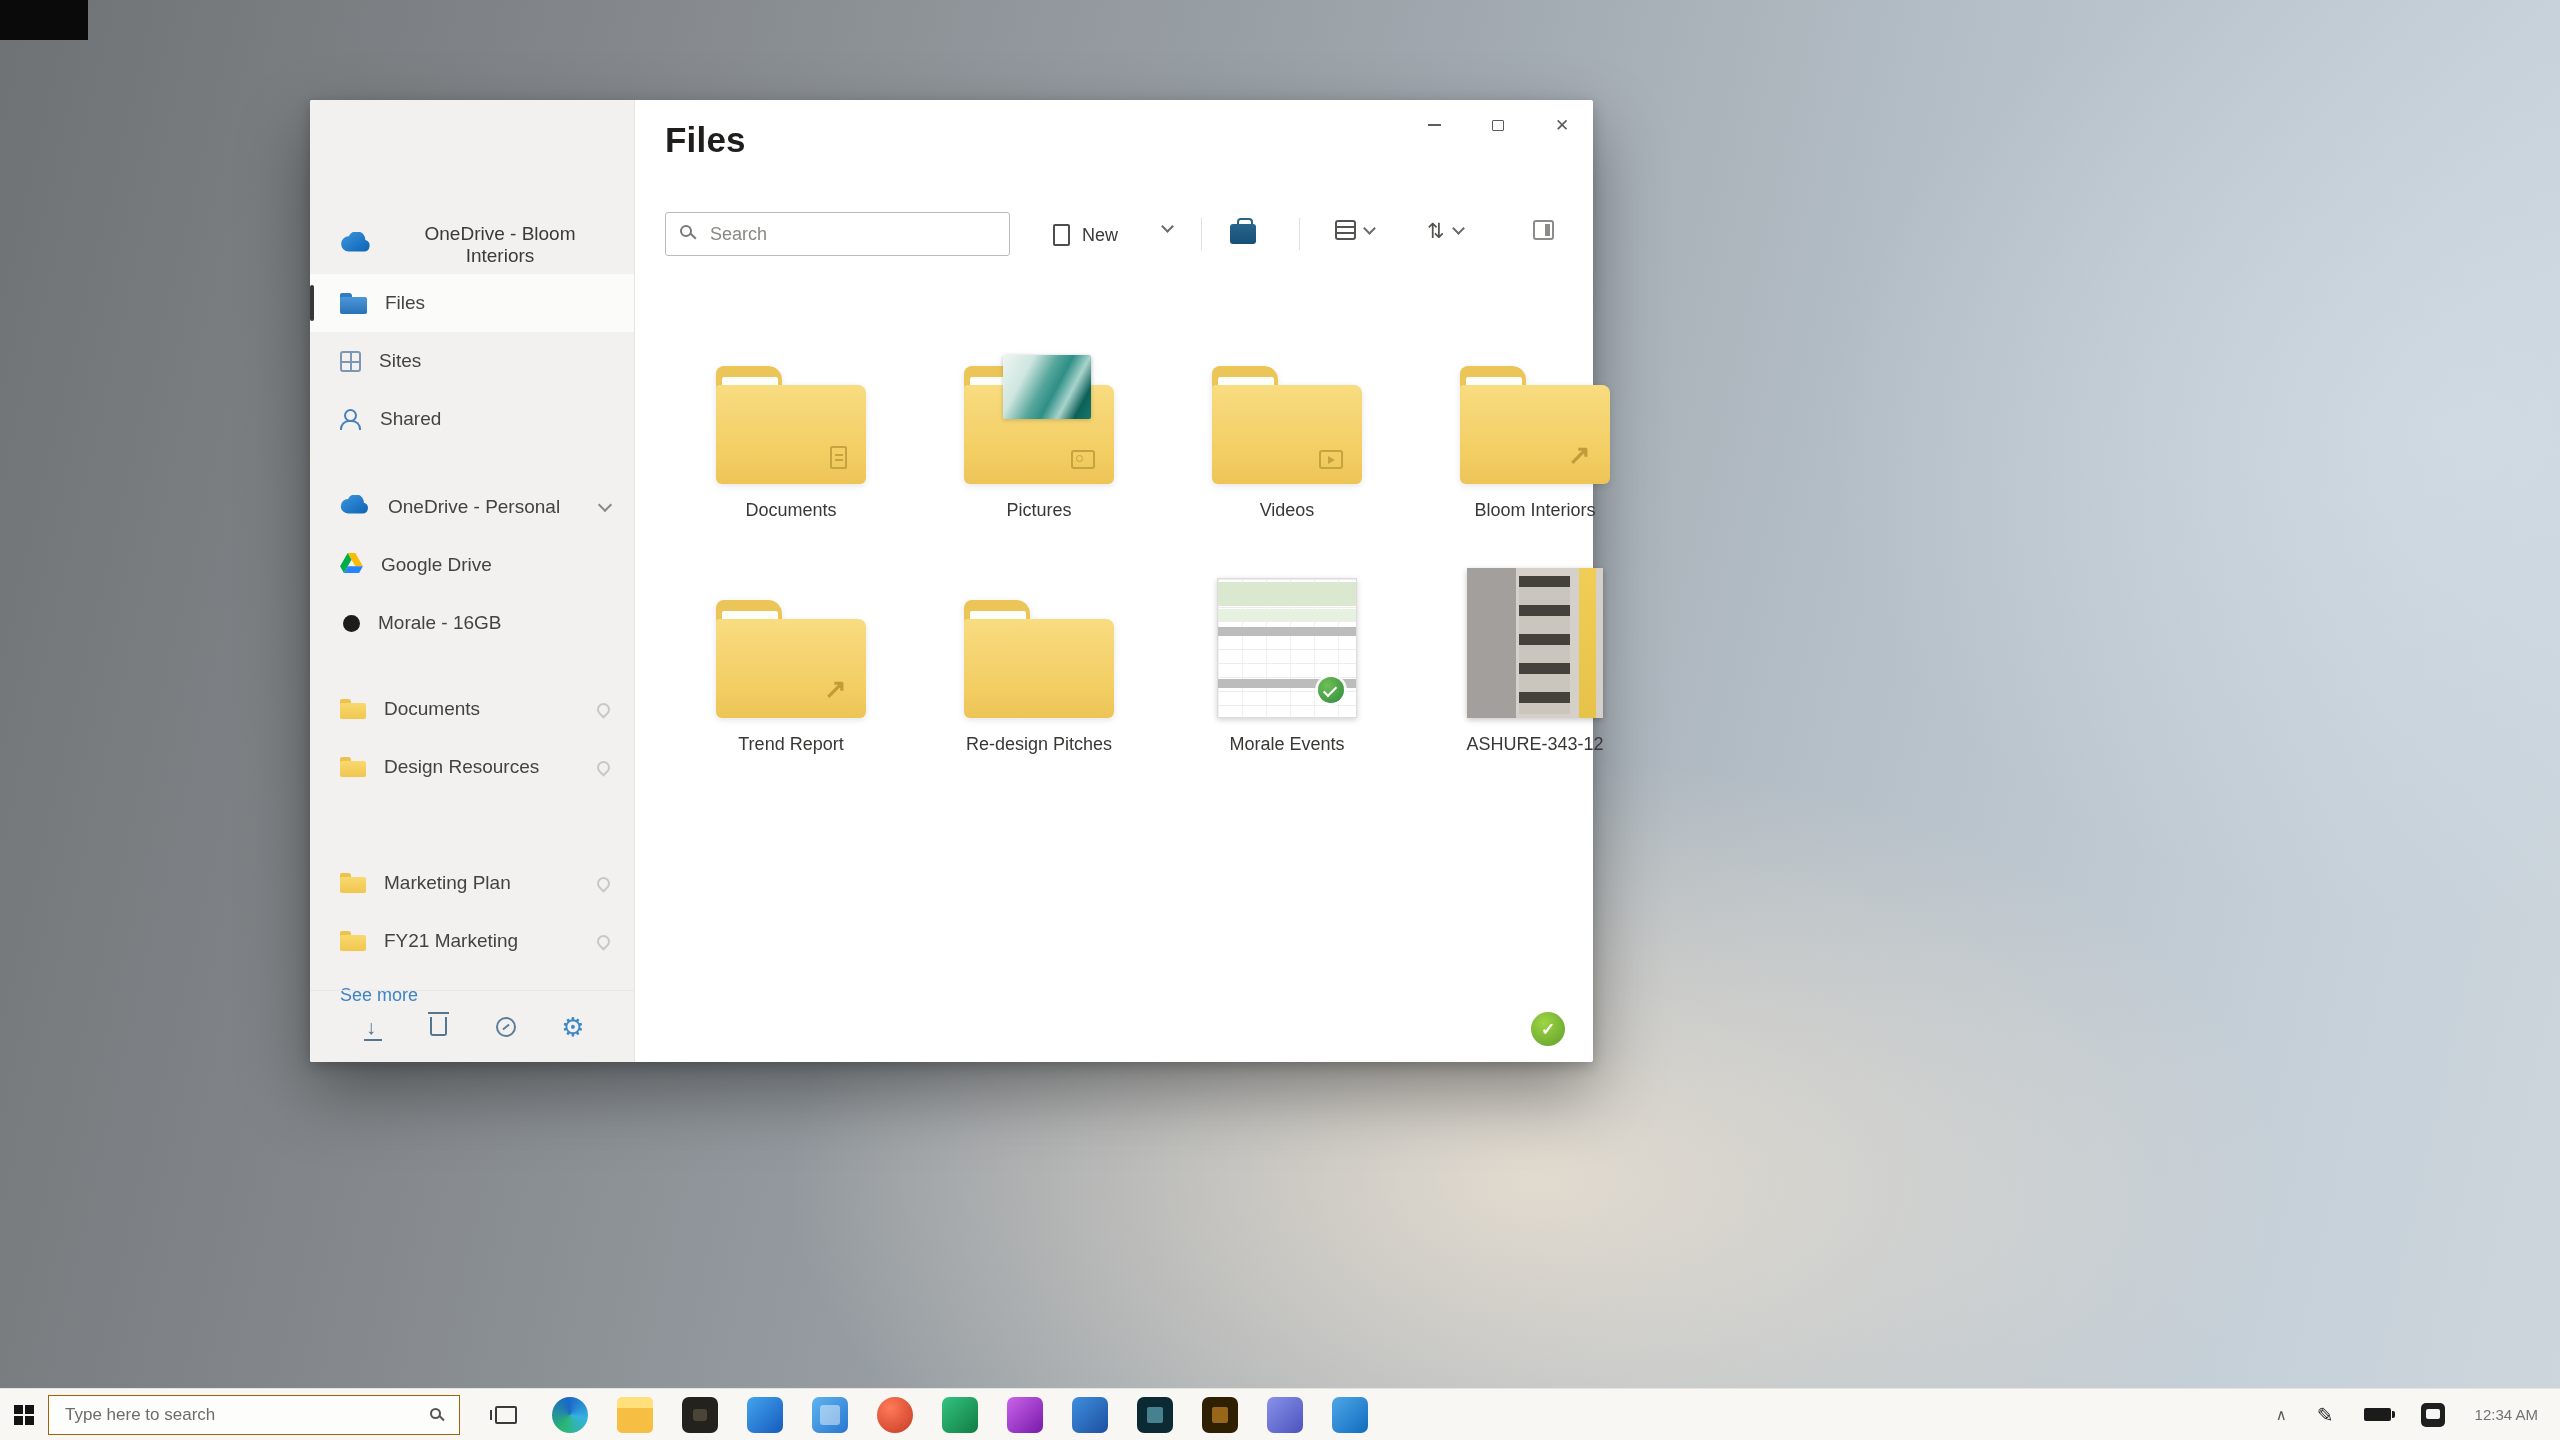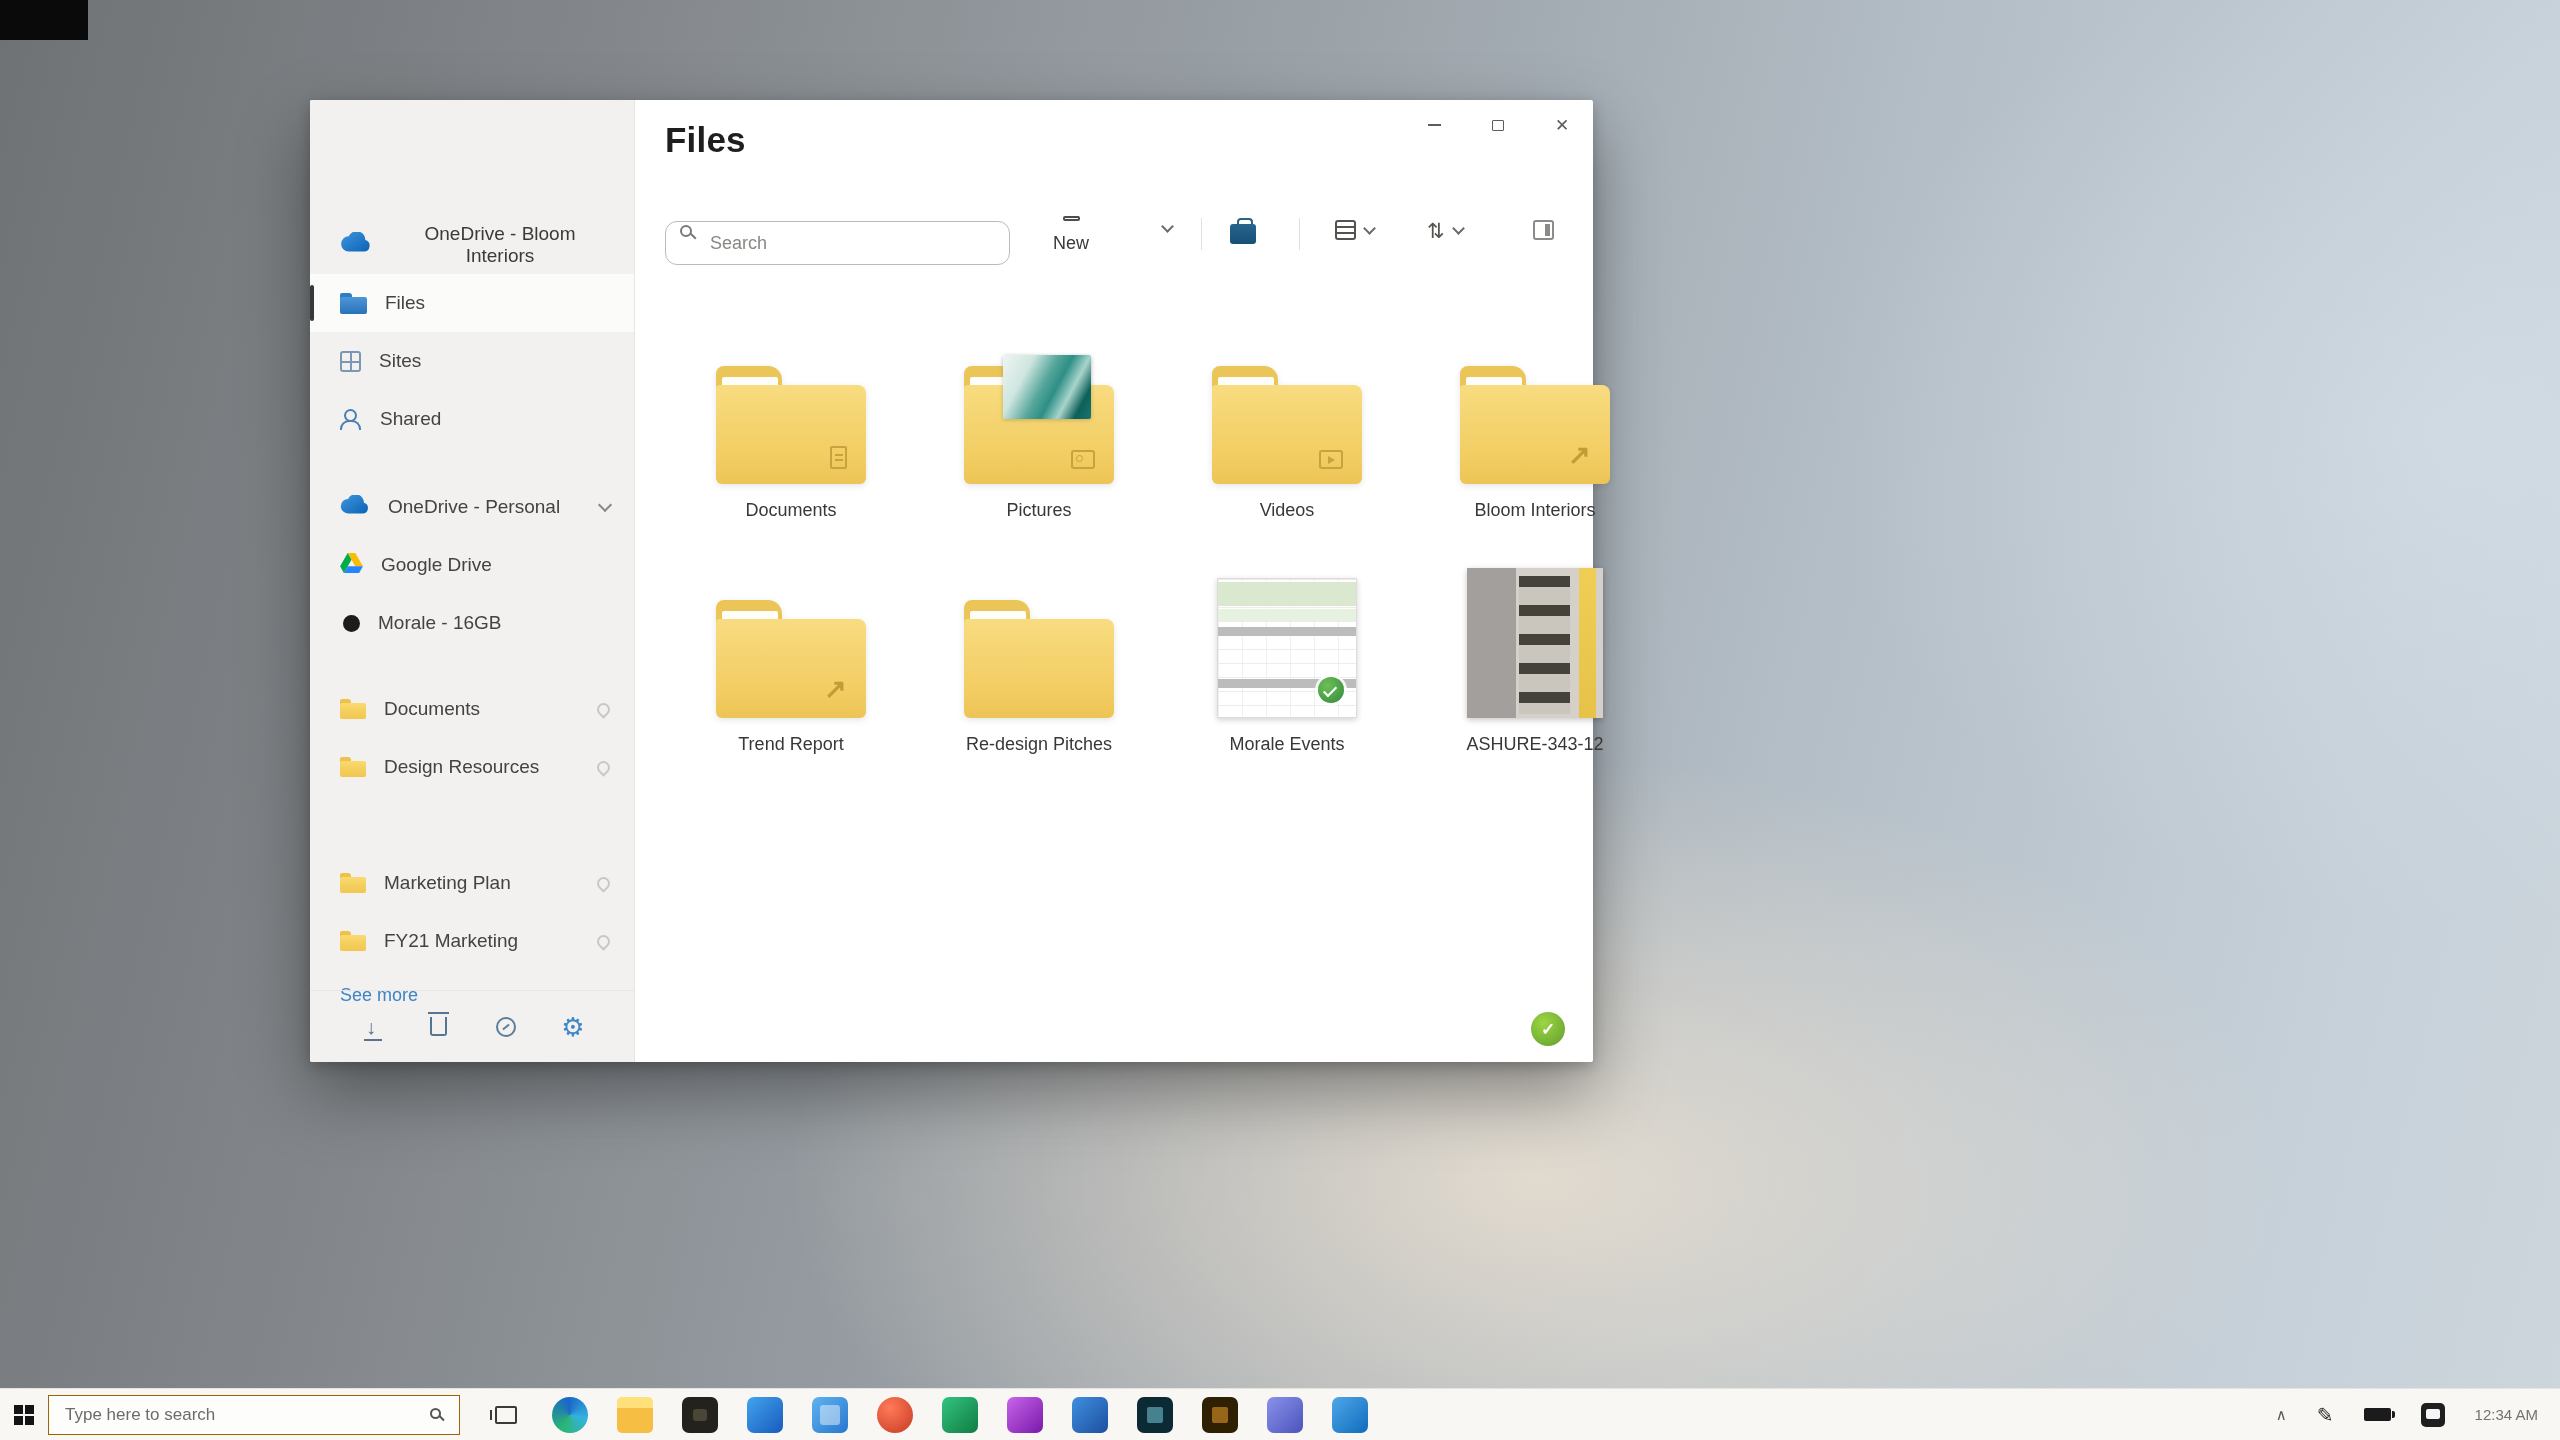--- a/index.html
+++ b/index.html
@@ -66,26 +66,26 @@
   .fb-icon { position:relative; width:20px; height:20px; border:2px solid #5d7d99; border-radius:50%; }
   .fb-icon::after { content:""; position:absolute; left:4px; top:7px; width:8px; height:2px; background:#5d7d99; transform:rotate(-40deg); }
   .gear-icon { color:#3f87c5; font-size:26px; line-height:1; }
 
   
   .main { position:relative; flex:1; border-radius:0 2px 2px 0; }
   .page-title { position:absolute; left:30px; top:20px; font-size:35px; font-weight:700; color:#1f1e1d; letter-spacing:.2px; }
 
   .toolbar { position:absolute; left:0; top:112px; width:100%; height:46px; }
   .search-wrap { position:absolute; left:30px; top:0; width:345px; height:44px; }
-  .search-wrap input { width:100%; height:100%; border:1px solid #bdbab7; border-radius:12px; background:#fff; padding:0 12px 0 44px; font-size:18px; color:#333; font-family:"Liberation Sans",sans-serif; outline:none;margin-top:9px; }
+  .search-wrap input { width:100%; height:100%; border:1px solid #bdbab7; border-radius:3px; background:#fff; padding:0 12px 0 44px; font-size:18px; color:#333; font-family:"Liberation Sans",sans-serif; outline:none; }
   .search-wrap input::placeholder { color:#8a8884; }
   .mag { position:absolute; left:15px; top:13px; width:12px; height:12px; border:2px solid #7a7876; border-radius:50%; }
   .mag::after { content:""; position:absolute; width:8px; height:2px; background:#7a7876; transform:rotate(45deg); right:-7px; bottom:-2px; }
 
-  .new-btn { position:absolute; left:408px; top:4px; height:38px; display:flex; align-items:center; gap:12px; padding:0 10px; cursor:pointer;flex-direction:column; }
+  .new-btn { position:absolute; left:408px; top:4px; height:38px; display:flex; align-items:center; gap:12px; padding:0 10px; cursor:pointer; }
   .page-icon { width:17px; height:22px; border:2px solid #4f4d4b; border-radius:2px; }
   .new-label { font-size:18px; color:#3c3a38; }
   .chev { width:9px; height:9px; border-right:2px solid #6b6967; border-bottom:2px solid #6b6967; transform:rotate(45deg); margin-top:-4px; }
   .tb-chev-btn { position:absolute; top:14px; cursor:pointer; }
   .tb-sep { position:absolute; top:6px; width:1px; height:32px; background:#e2e0dd; }
 
   .bag-btn { position:absolute; left:586px; top:2px; width:44px; height:40px; display:flex; align-items:center; justify-content:center; cursor:pointer; }
   .bag-icon { position:relative; width:26px; height:20px; background:linear-gradient(180deg,#27648c,#174f77); border-radius:3px; }
   .bag-icon::before { content:""; position:absolute; left:7px; top:-6px; width:12px; height:7px; border:2px solid #27648c; border-bottom:none; border-radius:4px 4px 0 0; }
 

